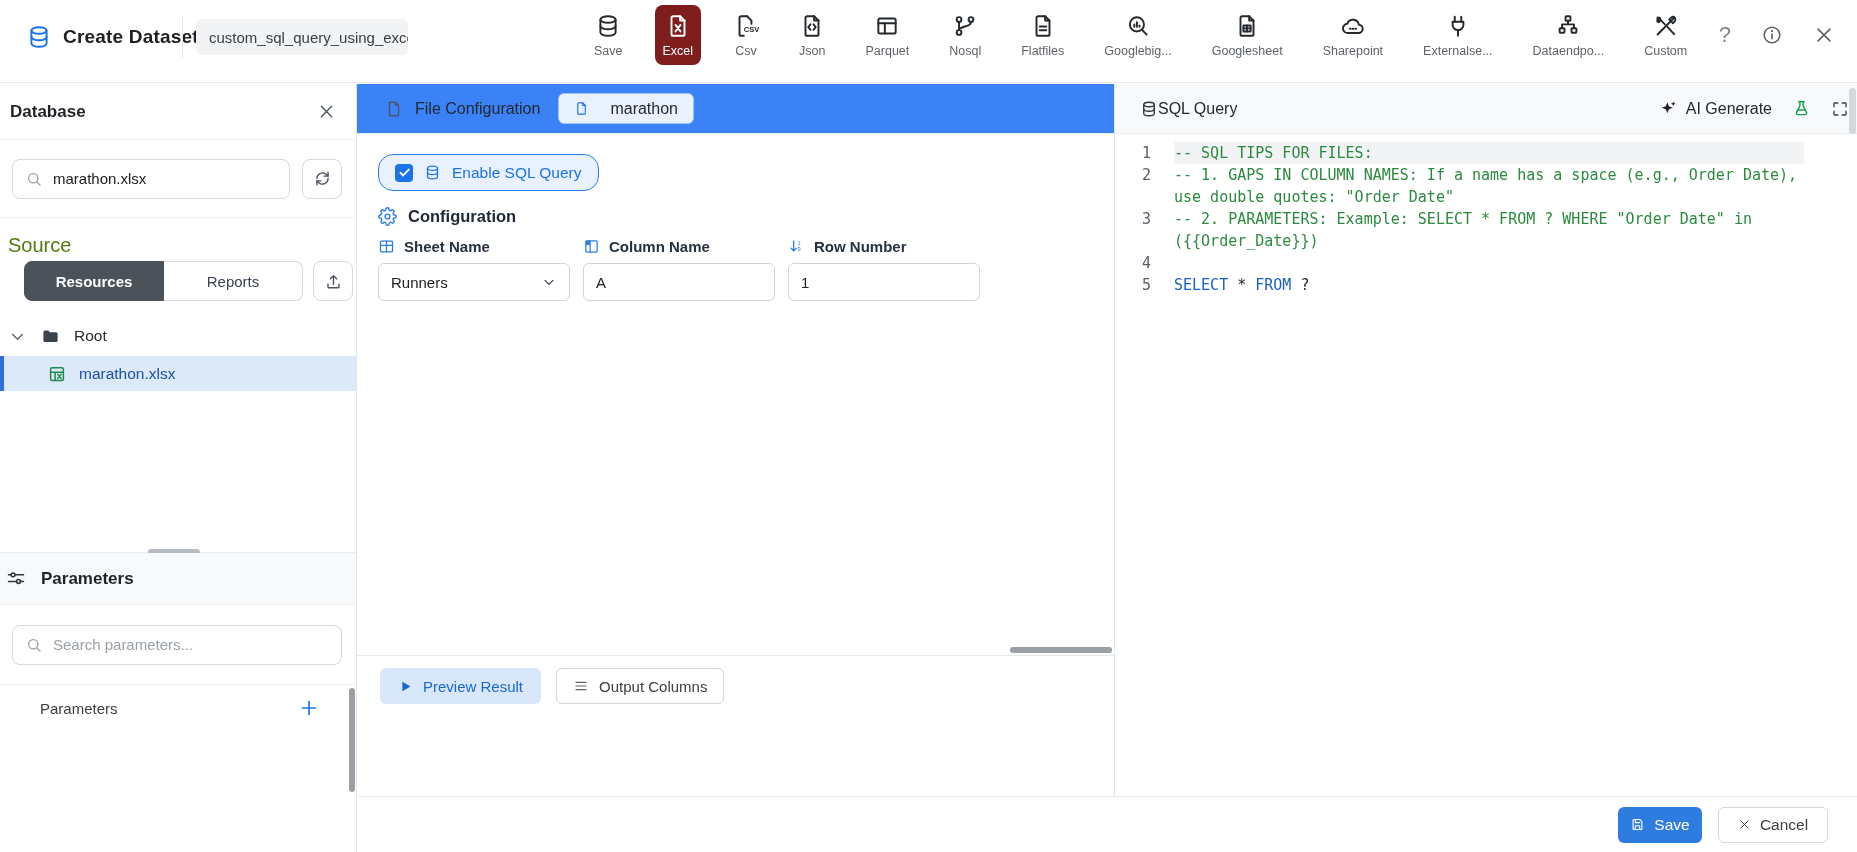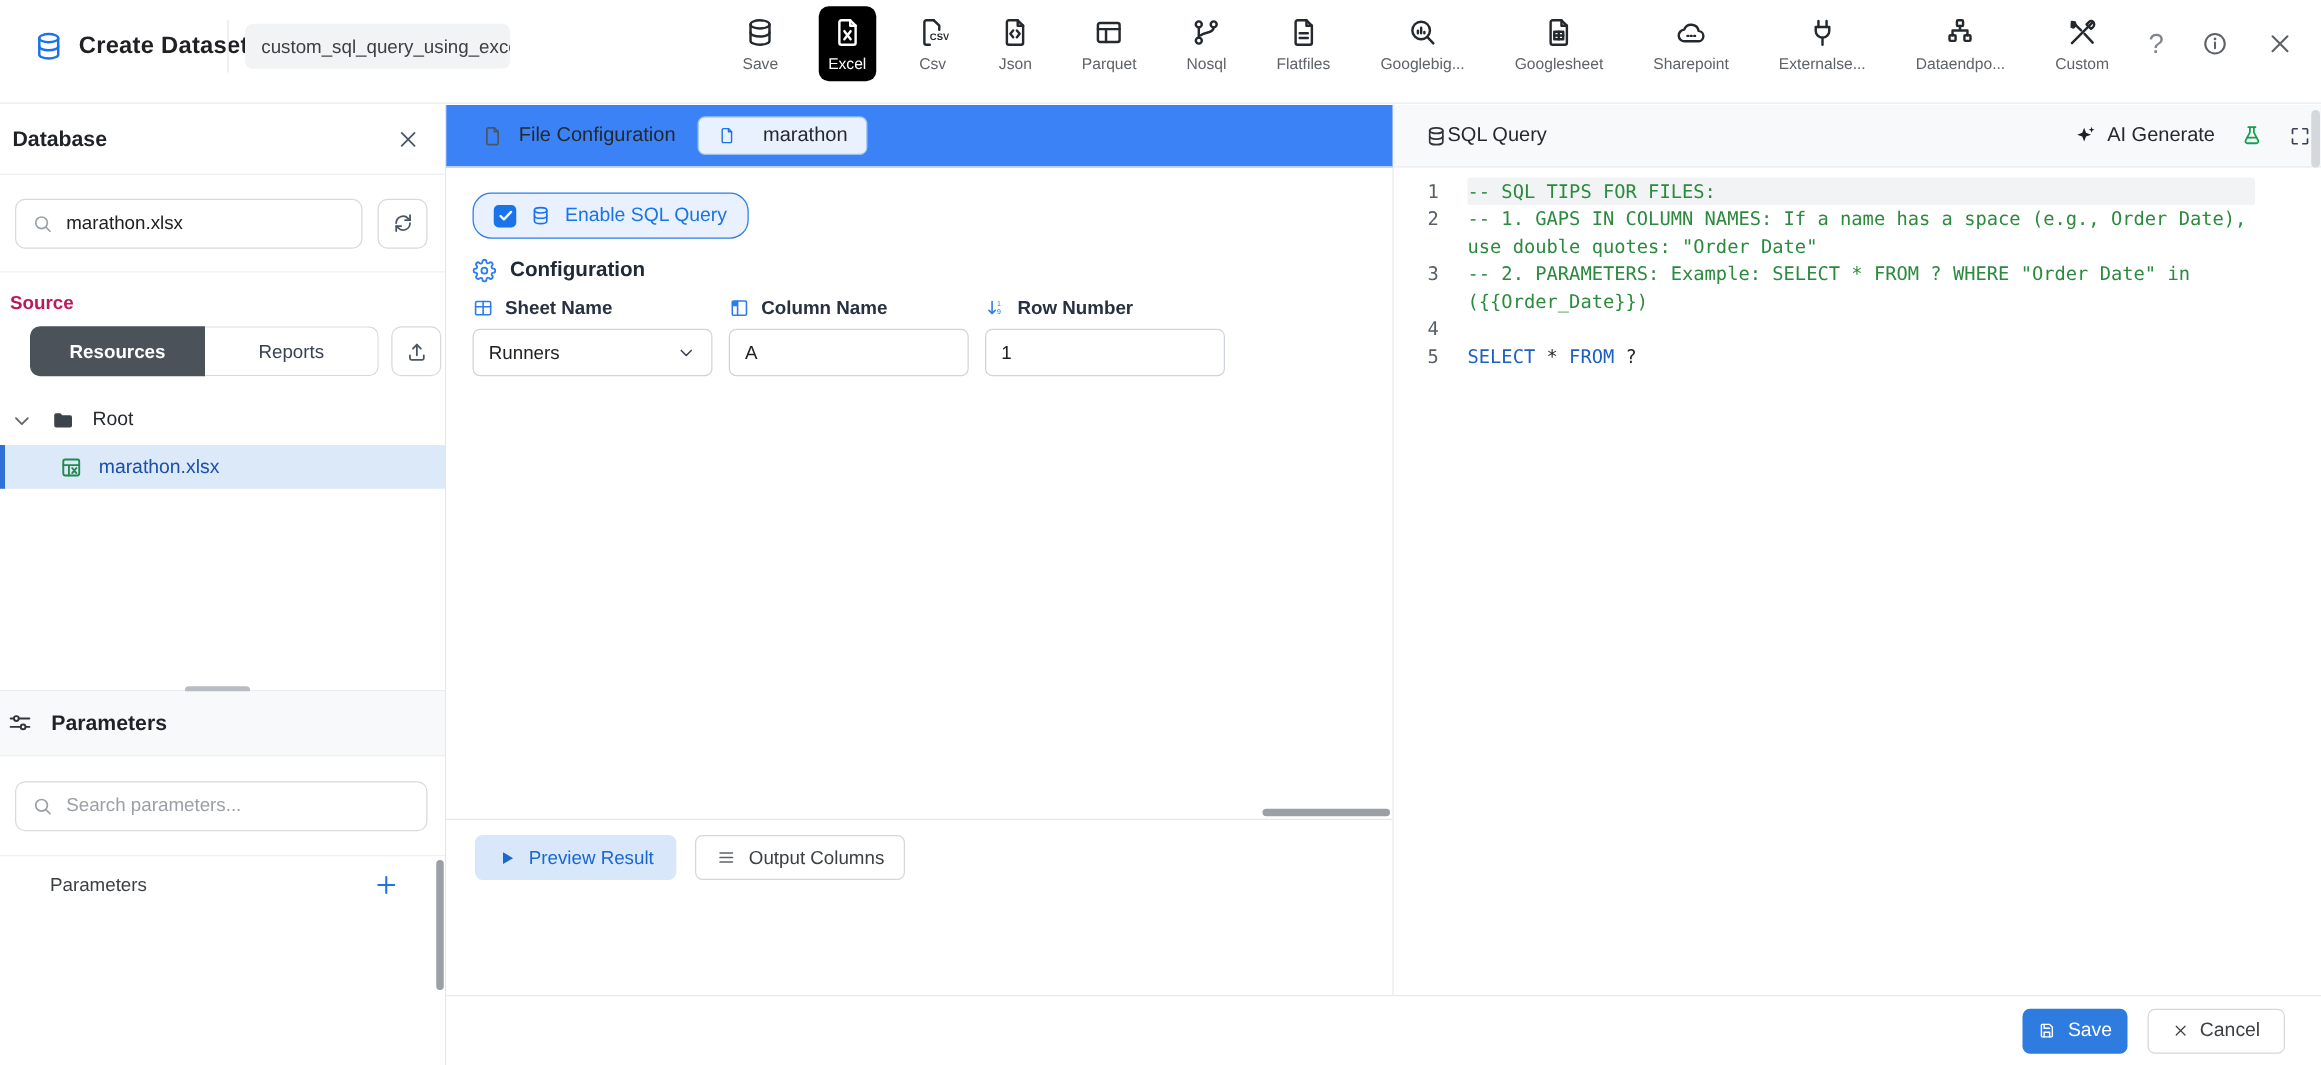--- a/index.html
+++ b/index.html
@@ -17,21 +17,21 @@
   .brand .t { font-size:19px; font-weight:700; color:#202124; letter-spacing:.2px; }
   .tb-divider { position:absolute; left:182px; top:16px; width:1px; height:42px; background:#e5e7eb; }
   .ds-chip { position:absolute; left:196px; top:19px; height:36px; min-width:212px; max-width:212px;
     background:#f1f3f4; border-radius:6px; display:flex; align-items:center; padding:0 13px;
     font-size:15px; color:#3c4043; overflow:hidden; white-space:nowrap; }
   .sources { position:absolute; left:586px; top:5px; display:flex; align-items:flex-start; gap:24px; }
   .src { display:flex; flex-direction:column; align-items:center; gap:5px; padding:8px 8px 7px;
     border-radius:8px; cursor:default; }
   .src .i { width:26px; height:26px; color:#24292e; }
   .src .lbl { font-size:12.5px; color:#5f6368; white-space:nowrap; }
-  .src.selected { background:#000000; }
+  .src.selected { background:#7f1d1d; }
   .src.selected .i { color:#fff; }
   .src.selected .lbl { color:#fff; }
   .tb-actions { position:absolute; right:22px; top:24px; display:flex; align-items:center; gap:30px; color:#5f6368; }
   .tb-actions .help { font-size:22px; color:#80868b; line-height:1; }
   .tb-actions .i { width:22px; height:22px; color:#5f6368; }
 
   
   .sidebar { position:absolute; left:0; top:84px; width:357px; bottom:0; background:#fff;
     border-right:1px solid #e3e6ea; }
   .sb-header { position:absolute; left:0; top:0; width:100%; height:56px; border-bottom:1px solid #eef0f3;
@@ -42,21 +42,21 @@
     display:flex; align-items:center; gap:12px; padding:0 14px 0 12px; }
   .inputbox { flex:1; height:40px; border:1px solid #d6dade; border-radius:8px; background:#fff;
     display:flex; align-items:center; gap:10px; padding:0 12px; }
   .inputbox .i { width:18px; height:18px; color:#9aa0a6; }
   .inputbox input { border:none; outline:none; flex:1; font-size:15px; color:#202124;
     font-family:"Liberation Sans", sans-serif; background:transparent; }
   .inputbox input::placeholder { color:#9aa0a6; }
   .sq-btn { width:40px; height:40px; border:1px solid #d6dade; border-radius:8px; background:#fff;
     display:flex; align-items:center; justify-content:center; color:#4b5563; }
   .sq-btn .i { width:19px; height:19px; }
-  .sb-source-label { position:absolute; left:8px; top:150px; font-size:15px; font-weight:700; color:#be185d; }
+  .sb-source-label { position:absolute; left:8px; top:150px; font-size:20px; font-weight:400; color:#4d7c0f; }
   .seg-row { position:absolute; left:4px; top:177px; width:349px; display:flex; align-items:center; gap:10px; }
   .seg { flex:1; display:flex; height:40px;padding-left:20px; }
   .seg .on { flex:1; background:#4b5259; color:#fff; font-weight:700; font-size:15px;
     border:1px solid #4b5259; border-radius:8px 0 0 8px; display:flex; align-items:center; justify-content:center; }
   .seg .off { flex:1; background:#fff; color:#374151; font-size:15px; border:1px solid #d6dade;
     border-left:none; border-radius:0 8px 8px 0; display:flex; align-items:center; justify-content:center; }
   .tree-root { position:absolute; left:0; top:234px; width:100%; height:36px; display:flex; align-items:center; }
   .tree-root .chev { width:19px; height:19px; color:#5f6368; margin-left:8px; }
   .tree-root .fold { width:19px; height:19px; color:#3c434b; margin-left:14px; }
   .tree-root .t { margin-left:14px; font-size:15.5px; color:#24292f; }

